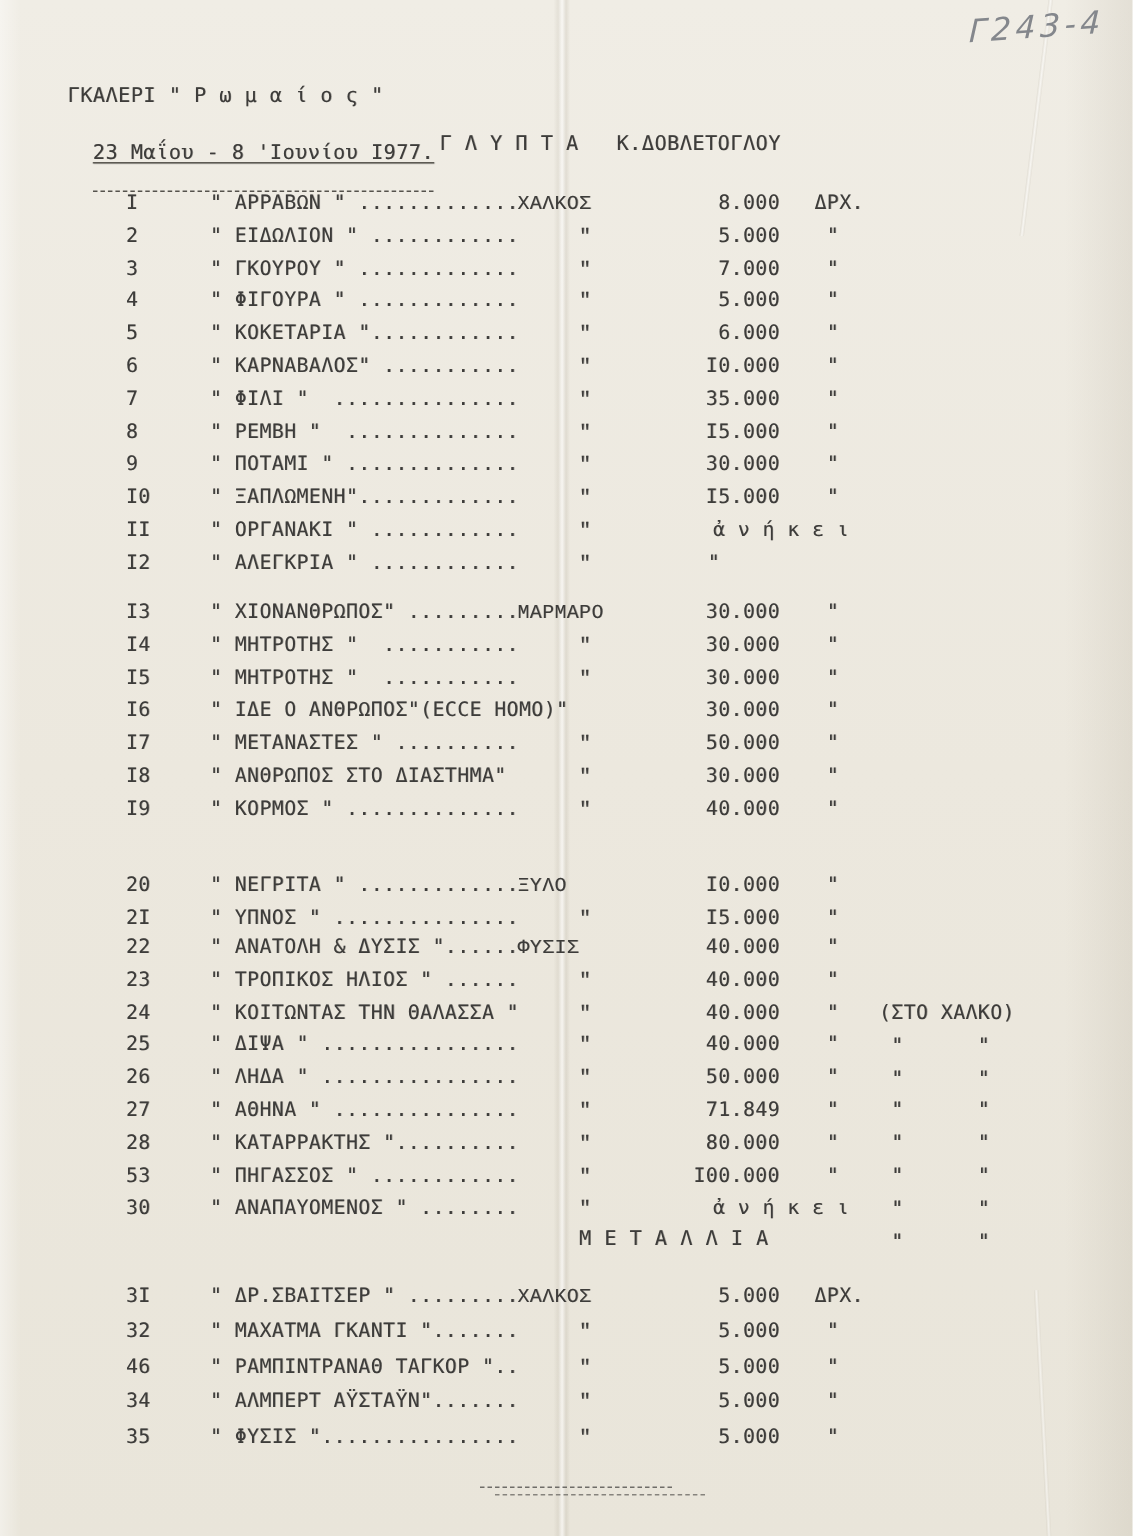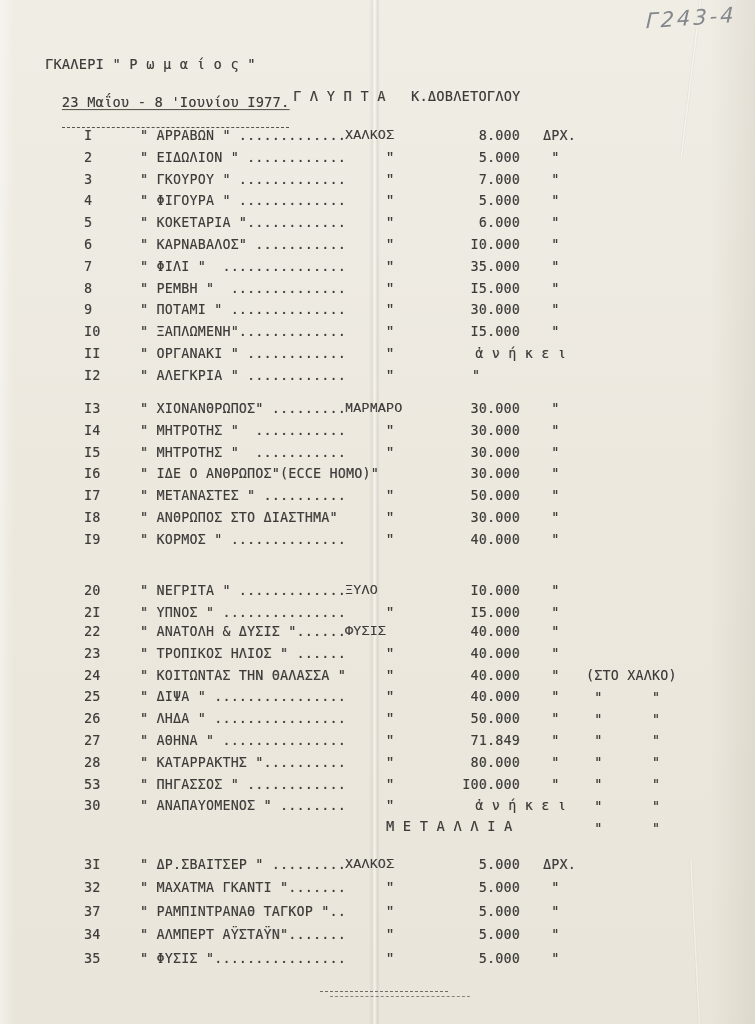--- a/index.html
+++ b/index.html
@@ -345,21 +345,21 @@
     </div>
     <div class="row">
       <span class="c num">32</span>
       <span class="c title">" ΜΑΧΑΤΜΑ ΓΚΑΝΤΙ ".......</span>
       <span class="c mat">     "</span>
       <span class="c price p-num">5.000</span>
       <span class="c cur"> "</span>
       <span class="c extra"></span>
     </div>
     <div class="row">
-      <span class="c num">37</span>
+      <span class="c num">46</span>
       <span class="c title">" ΡΑΜΠΙΝΤΡΑΝΑΘ ΤΑΓΚΟΡ "..</span>
       <span class="c mat">     "</span>
       <span class="c price p-num">5.000</span>
       <span class="c cur"> "</span>
       <span class="c extra"></span>
     </div>
     <div class="row">
       <span class="c num">34</span>
       <span class="c title">" ΑΛΜΠΕΡΤ ΑΫΣΤΑΫΝ".......</span>
       <span class="c mat">     "</span>

